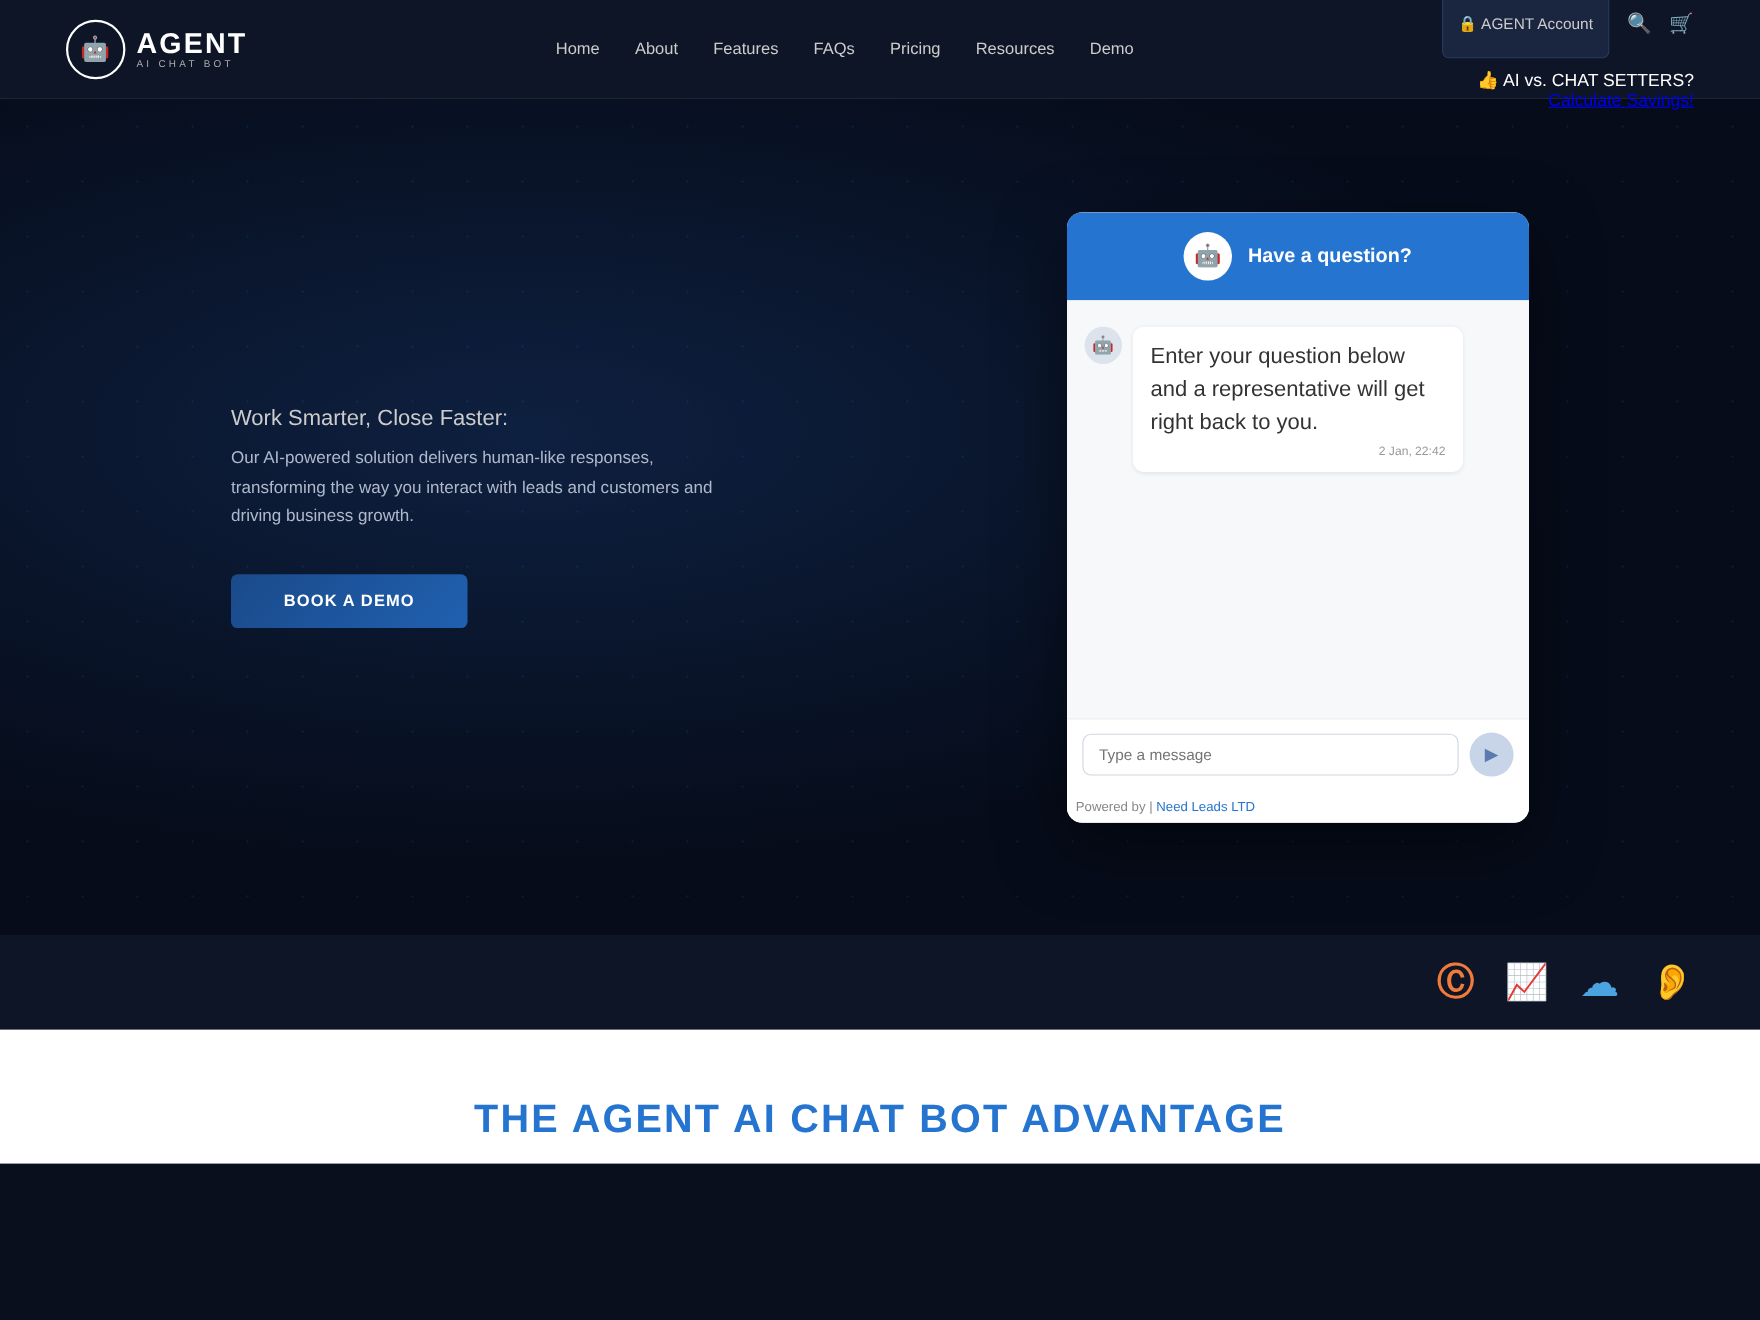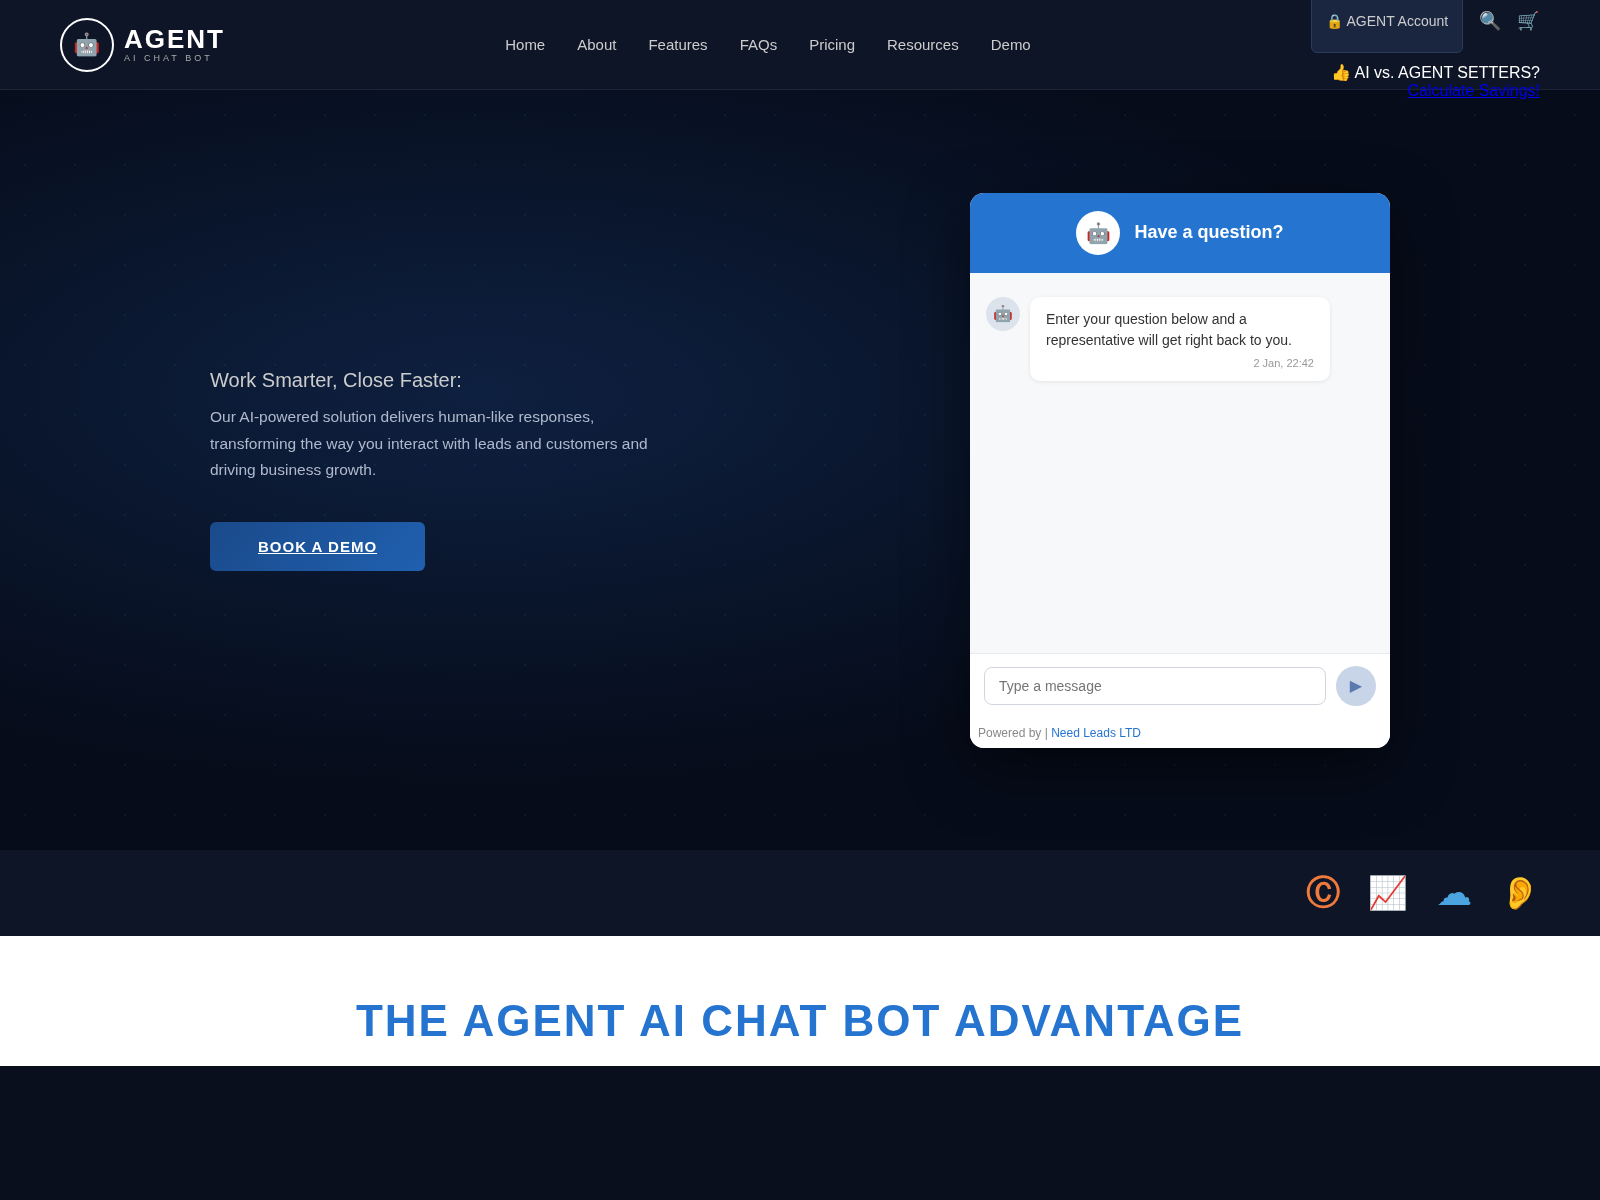--- a/index.html
+++ b/index.html
@@ -144,21 +144,20 @@
       background: linear-gradient(135deg, #1a4a8a, #2060b0);
       color: #fff;
       border: none;
       padding: 16px 48px;
       font-size: 15px;
       font-weight: 700;
       letter-spacing: 1px;
       border-radius: 6px;
       cursor: pointer;
       text-transform: uppercase;
-      text-decoration: underline;
     }
 
     
     .chat-widget {
       width: 420px;
       min-width: 380px;
       background: #fff;
       border-radius: 14px;
       box-shadow: 0 20px 60px rgba(0,0,0,0.5);
       overflow: hidden;
@@ -213,21 +212,21 @@
       flex-shrink: 0;
     }
     .chat-bubble {
       background: #fff;
       border-radius: 10px;
       padding: 12px 16px;
       max-width: 300px;
       box-shadow: 0 1px 4px rgba(0,0,0,0.08);
     }
     .chat-bubble p {
-      font-size: 14px;
+      font-size: 20px;
       color: #333;
       line-height: 1.5;
     }
     .chat-bubble .chat-time {
       font-size: 11px;
       color: #999;
       text-align: right;
       margin-top: 6px;
     }
     .chat-input-row {
@@ -279,21 +278,21 @@
       background: #0d1526;
     }
 
     
     .bottom-section {
       background: #fff;
       padding: 60px 60px 20px;
       text-align: center;
     }
     .bottom-title {
-      font-size: 44px;
+      font-size: 36px;
       font-weight: 900;
       color: #2575d0;
       letter-spacing: 2px;
       text-transform: uppercase;
     }
 
     
     .nav-right-section {
       display: flex;
       flex-direction: column;
@@ -328,21 +327,21 @@
     <li><a href="#">Demo</a></li>
   </ul>
 
   <div class="nav-right-section">
     <div class="nav-main-right">
       <a href="#" class="nav-account">🔒 AGENT Account</a>
       <button class="nav-icon-btn">🔍</button>
       <button class="nav-icon-btn">🛒</button>
     </div>
     <div style="text-align:right; margin-top:4px;">
-      <div class="promo-top">👍 AI vs. AGENT SETTERS?</div>
+      <div class="promo-top">👍 AI vs. CHAT SETTERS?</div>
       <a href="#" class="promo-link">Calculate Savings!</a>
     </div>
   </div>
 </nav>
 
 <section class="hero">
   <div class="hero-inner">
 
     <div class="hero-left">
       <p class="hero-subtitle">Work Smarter, Close Faster:</p>

